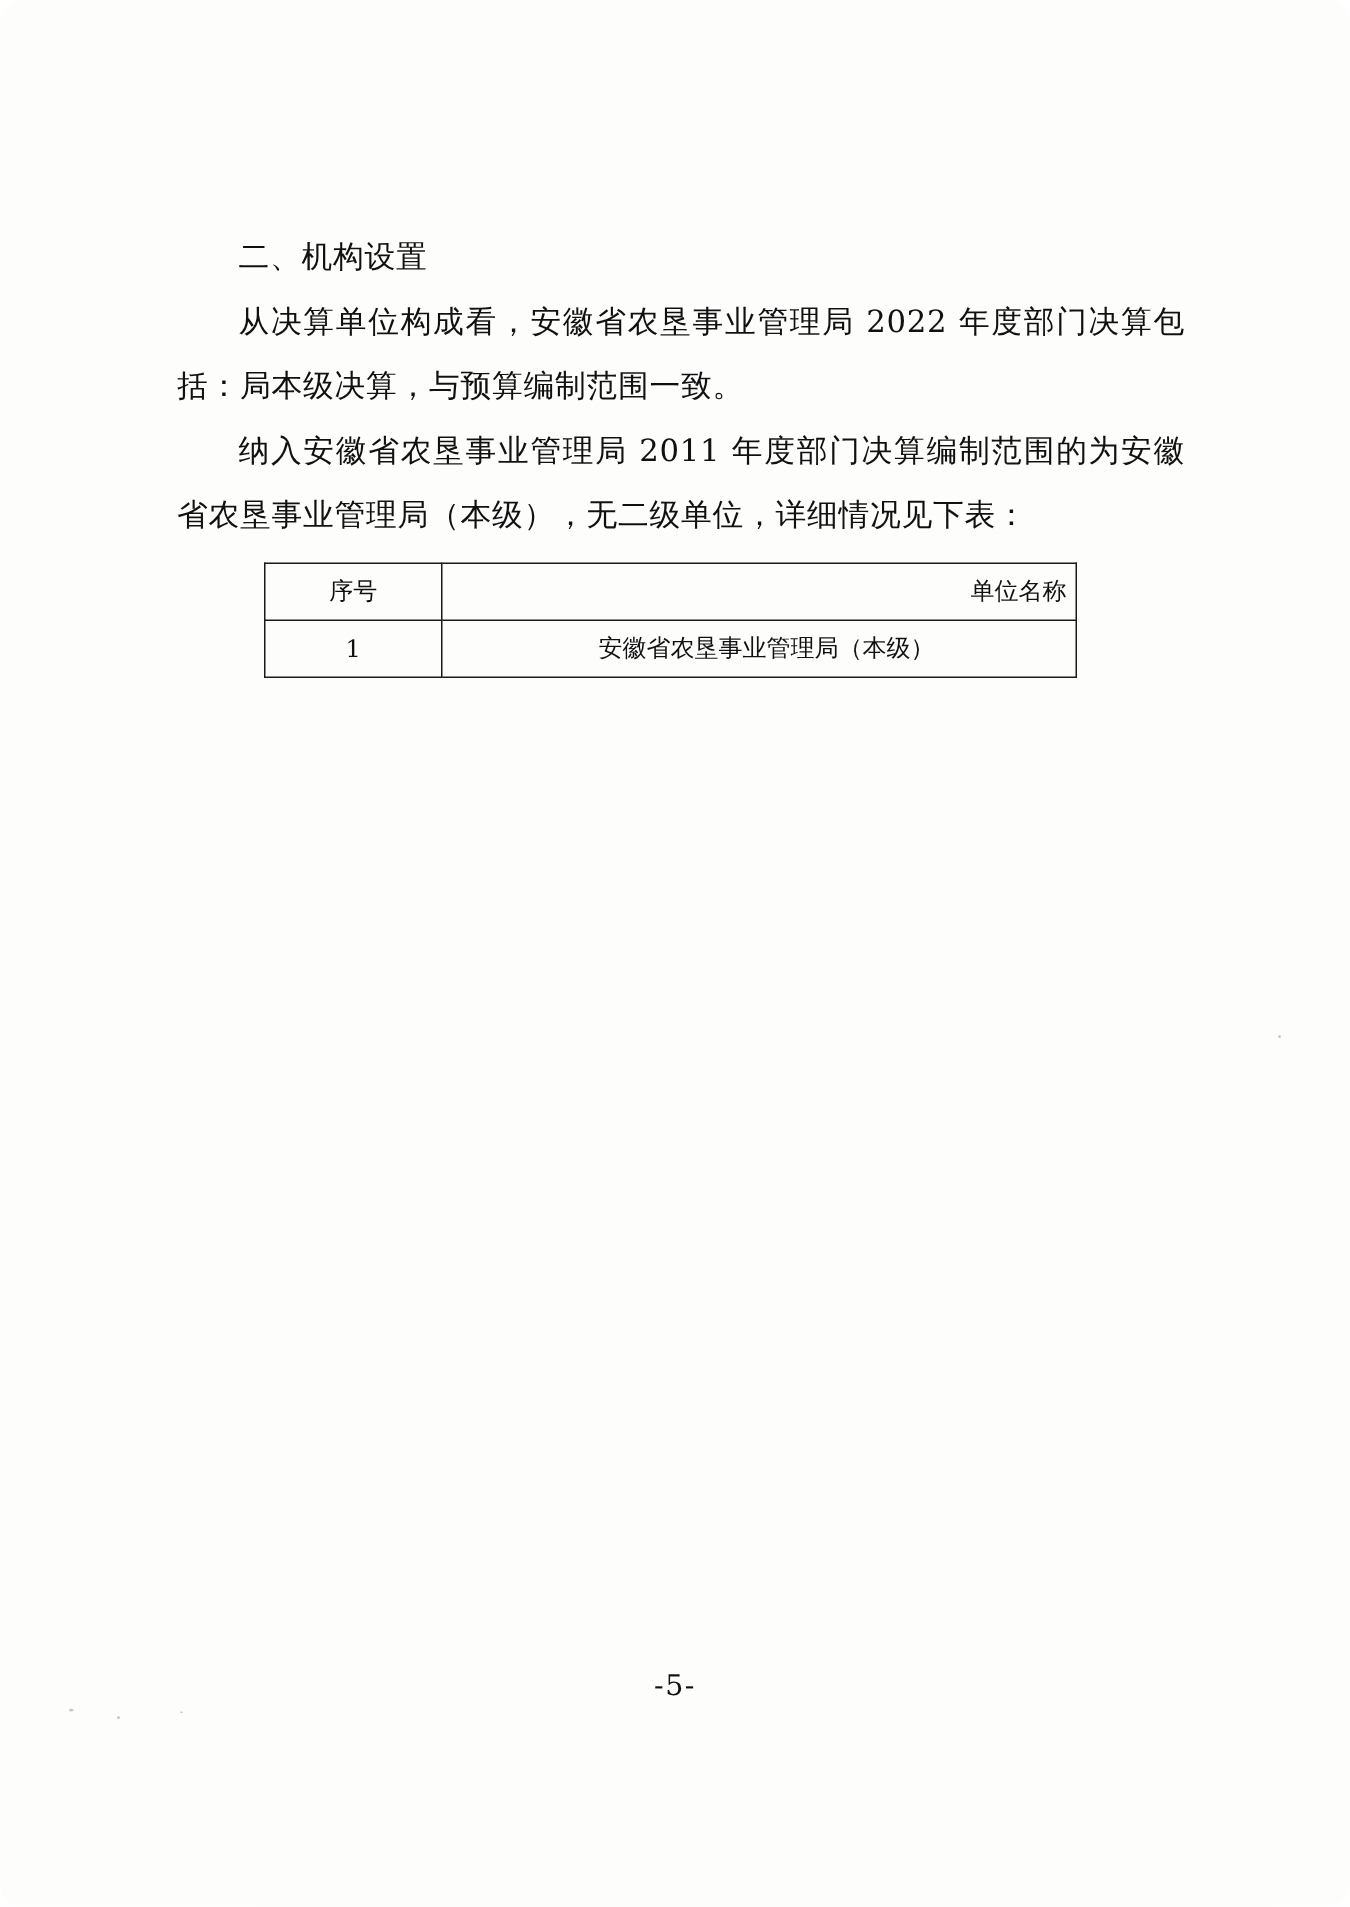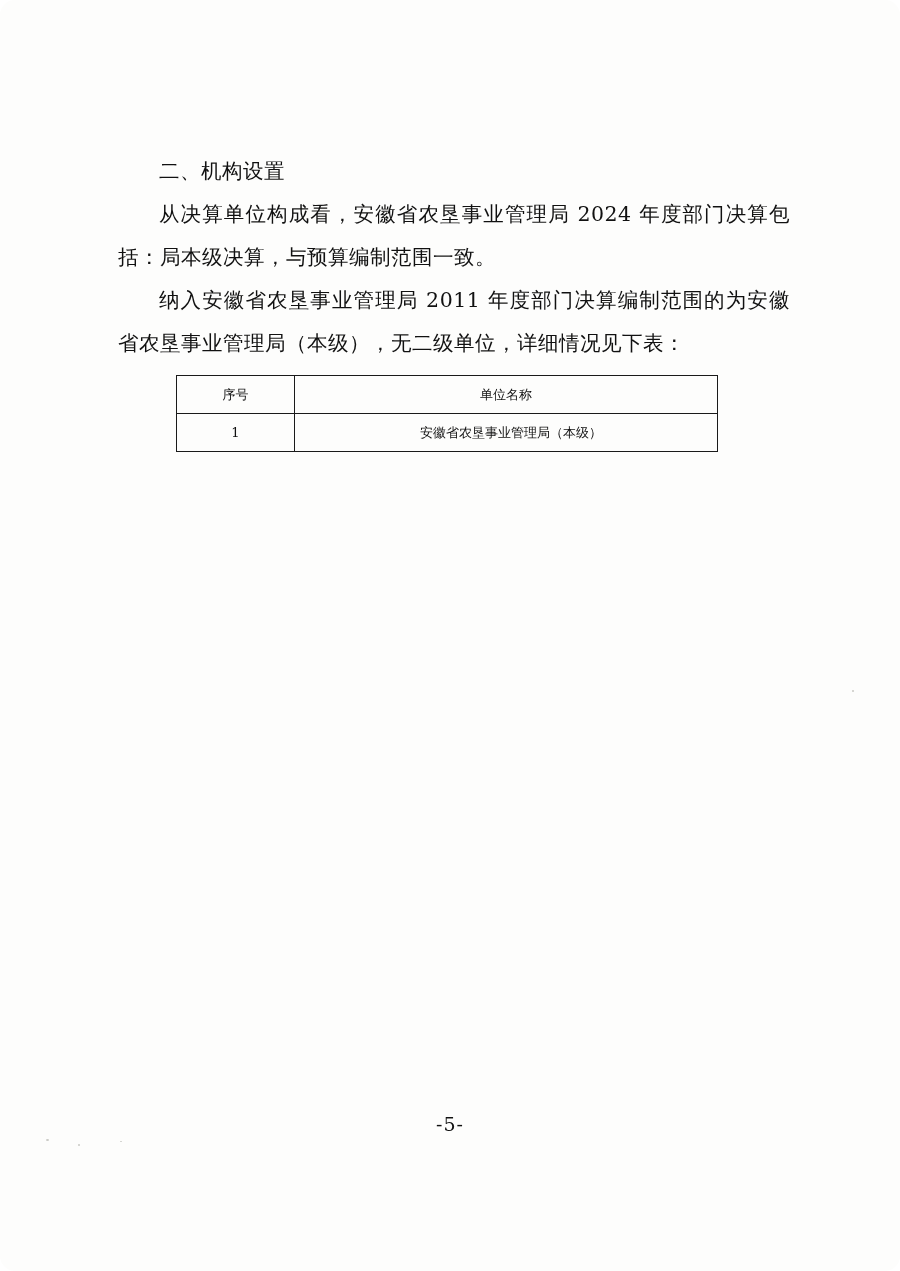--- a/index.html
+++ b/index.html
@@ -48,31 +48,31 @@
     width: 542px;
   }
   table.unit-table {
     border-collapse: collapse;
     width: 542px;
     table-layout: fixed;
   }
   table.unit-table td {
     border: 1px solid #1a1a1a;
     height: 33px;
-    font-size: 13px;
+    font-size: 16px;
     font-family: "DejaVu Serif", serif;
     padding: 2px 6px;
     color: #111;
   }
   table.unit-table td.col-no {
     width: 105px;
     text-align: center;
   }
   table.unit-table td.col-name-head {
-    text-align: center;
+    text-align: right;
   }
   table.unit-table td.col-name {
     text-align: center;
     padding-left: 16px;
   }
   .page-number {
     position: absolute;
     left: 0;
     top: 1113px;
     width: 900px;
@@ -94,21 +94,21 @@
 </style>
 </head>
 <body>
 
 <div class="page">
 
   <div class="content">
 
     <p class="para indent">二、机构设置</p>
 
-    <p class="para indent">从决算单位构成看，安徽省农垦事业管理局 2024 年度部门决算包括：局本级决算，与预算编制范围一致。</p>
+    <p class="para indent">从决算单位构成看，安徽省农垦事业管理局 2022 年度部门决算包括：局本级决算，与预算编制范围一致。</p>
 
     <p class="para indent">纳入安徽省农垦事业管理局 2011 年度部门决算编制范围的为安徽省农垦事业管理局（本级），无二级单位，详细情况见下表：</p>
 
     <div class="tablewrap">
       <table class="unit-table">
         <tbody>
             <tr>
           <td class="col-no">序号</td>
           <td class="col-name-head">单位名称</td>
         </tr>

